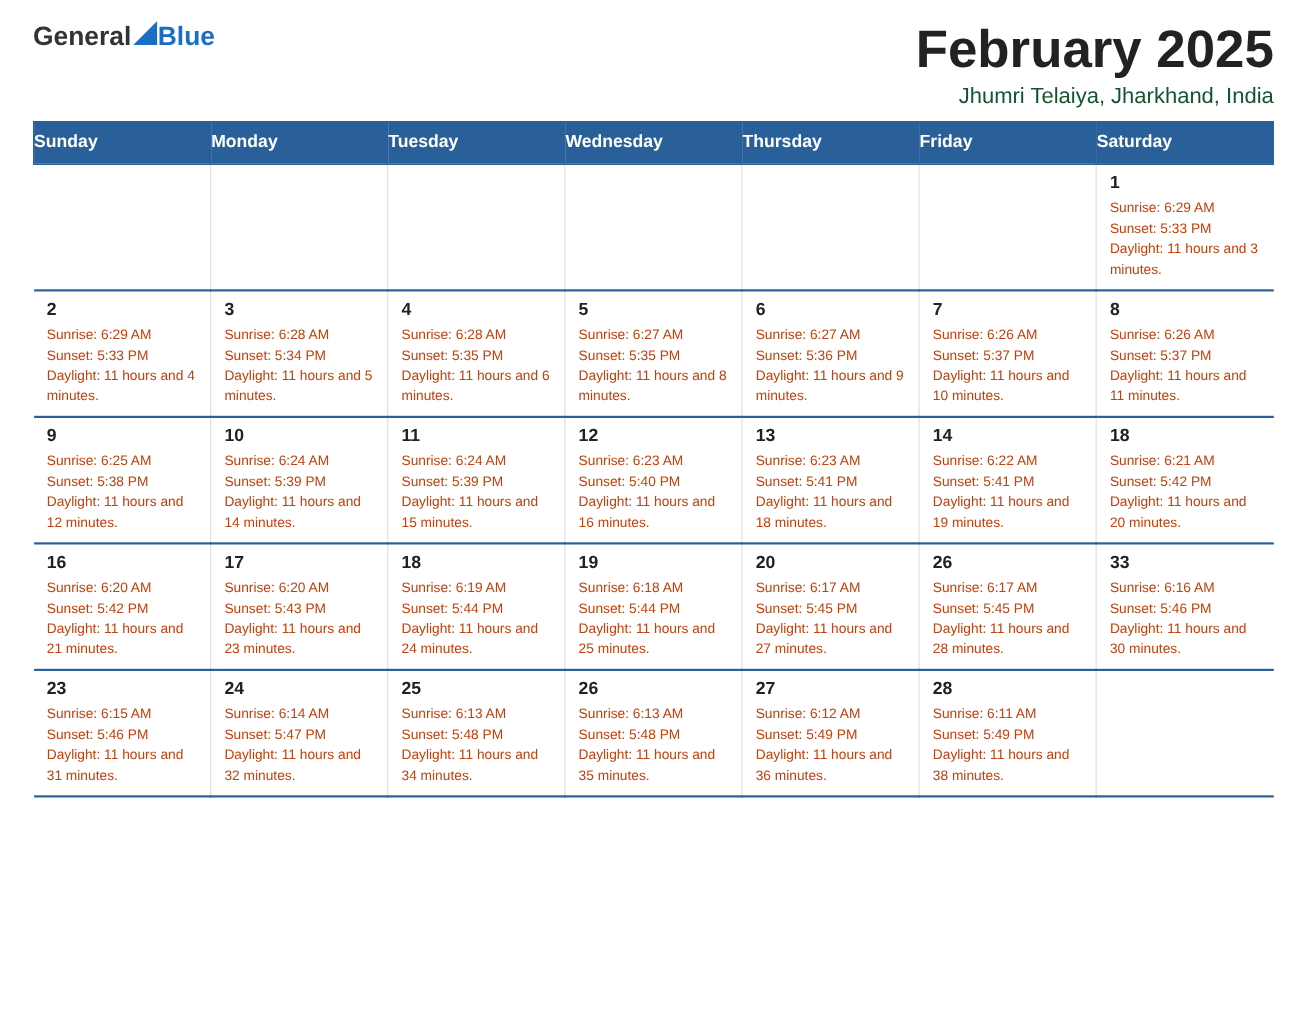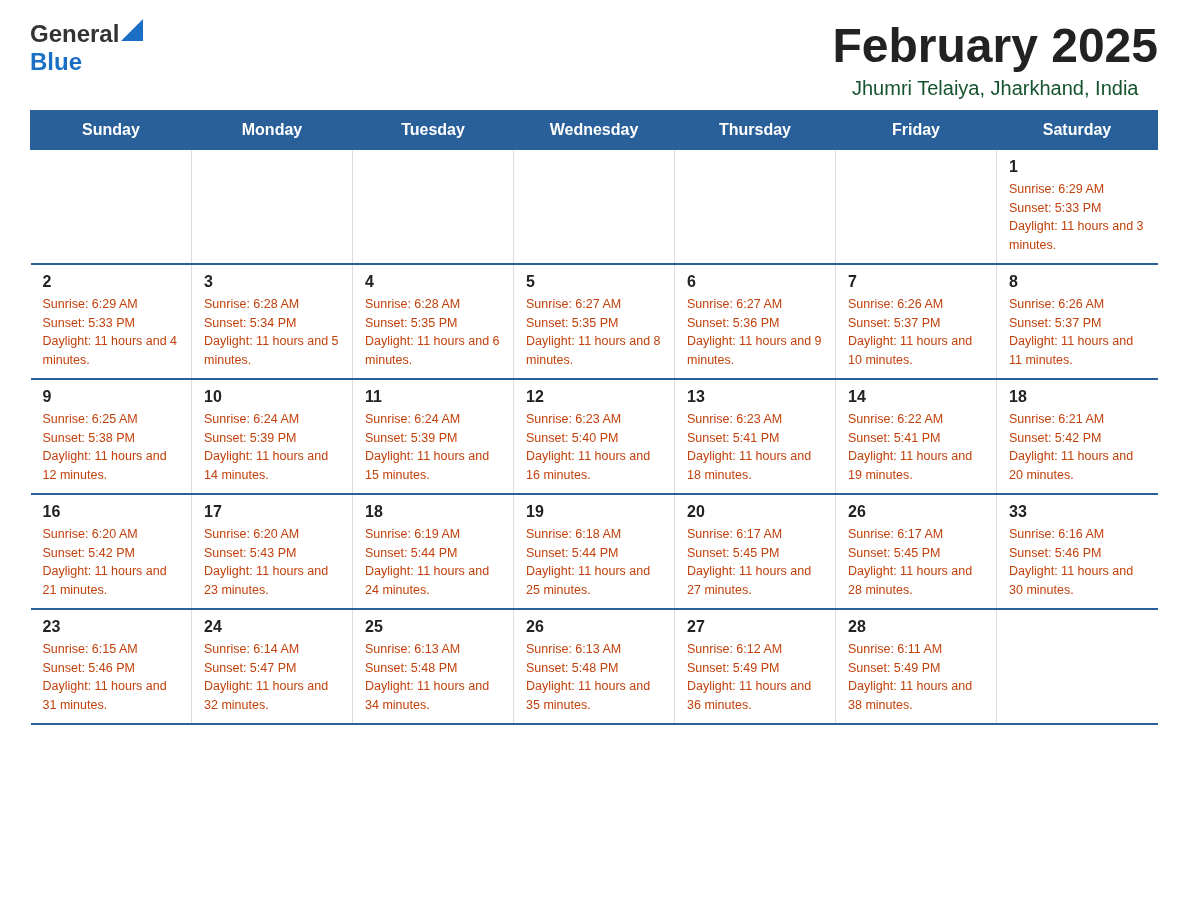--- a/index.html
+++ b/index.html
@@ -16,28 +16,28 @@
       justify-content: space-between;
       align-items: flex-start;
       margin-bottom: 10px;
     }
     .logo {
       display: flex;
       align-items: center;
     }
     .logo-wrapper {
       display: flex;
-      flex-direction: column;
+      flex-direction: row;
     }
     .logo-top {
       display: flex;
       align-items: center;
     }
     .title-block {
-      text-align: center;
+      text-align: right;
     }
     .title-block h1 {
       font-size: 48px;
       font-weight: bold;
       color: #222;
       line-height: 1.1;
     }
     .title-block h2 {
       font-size: 20px;
       font-weight: normal;
@@ -49,22 +49,22 @@
       border-collapse: collapse;
       margin-top: 10px;
     }
     .calendar thead tr {
       background-color: #2a6099;
     }
     .calendar thead th {
       color: #fff;
       font-size: 16px;
       font-weight: bold;
-      padding: 10px 20px;
-      text-align: center;
+      padding: 10px 0;
+      text-align: left;
       border: 1px solid #2a6099;
     }
     .calendar tbody tr {
       border-bottom: 2px solid #2a6099;
     }
     .calendar tbody td {
       vertical-align: top;
       padding: 8px 12px;
       font-size: 13px;
       color: #333;

